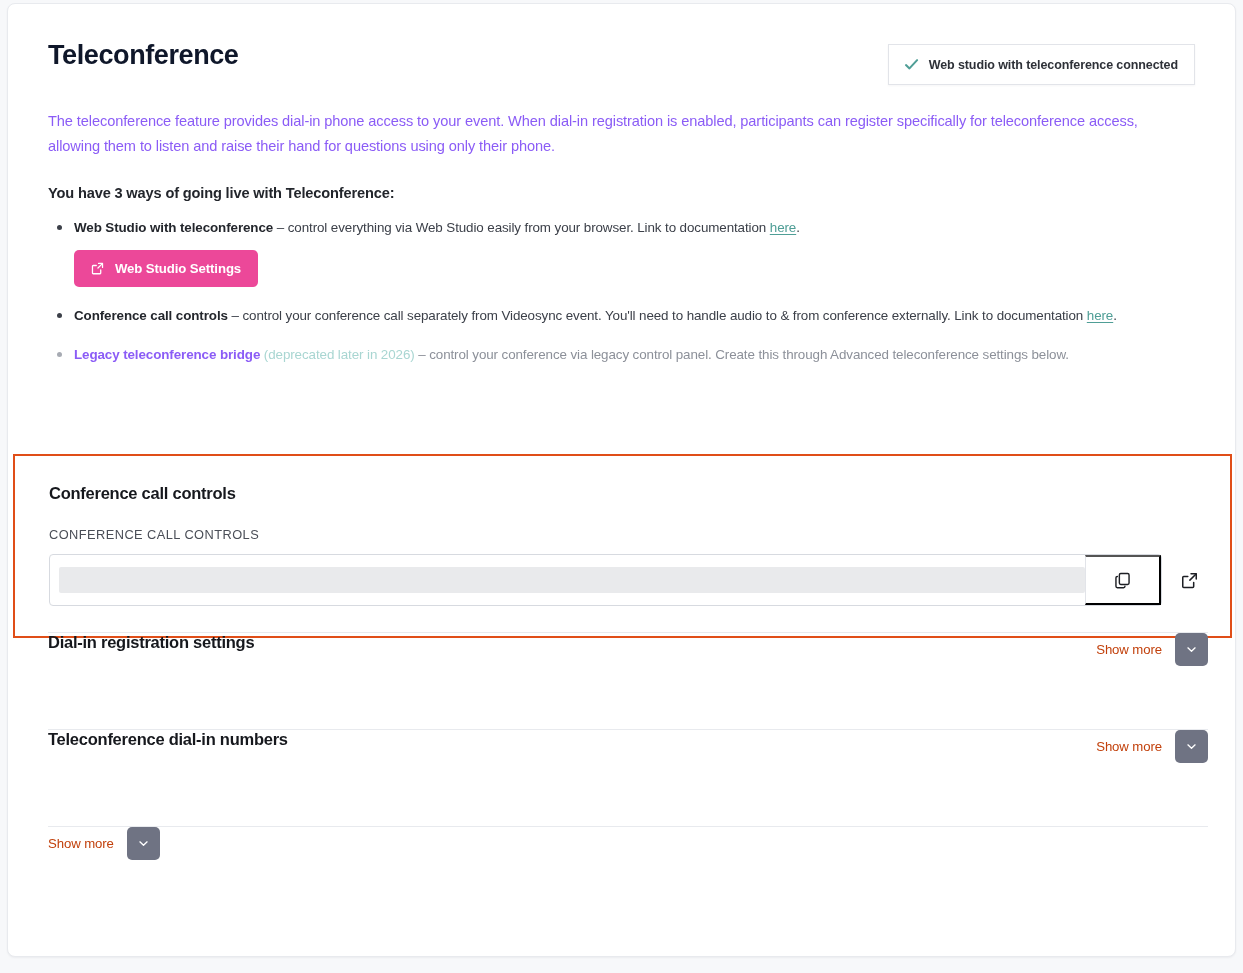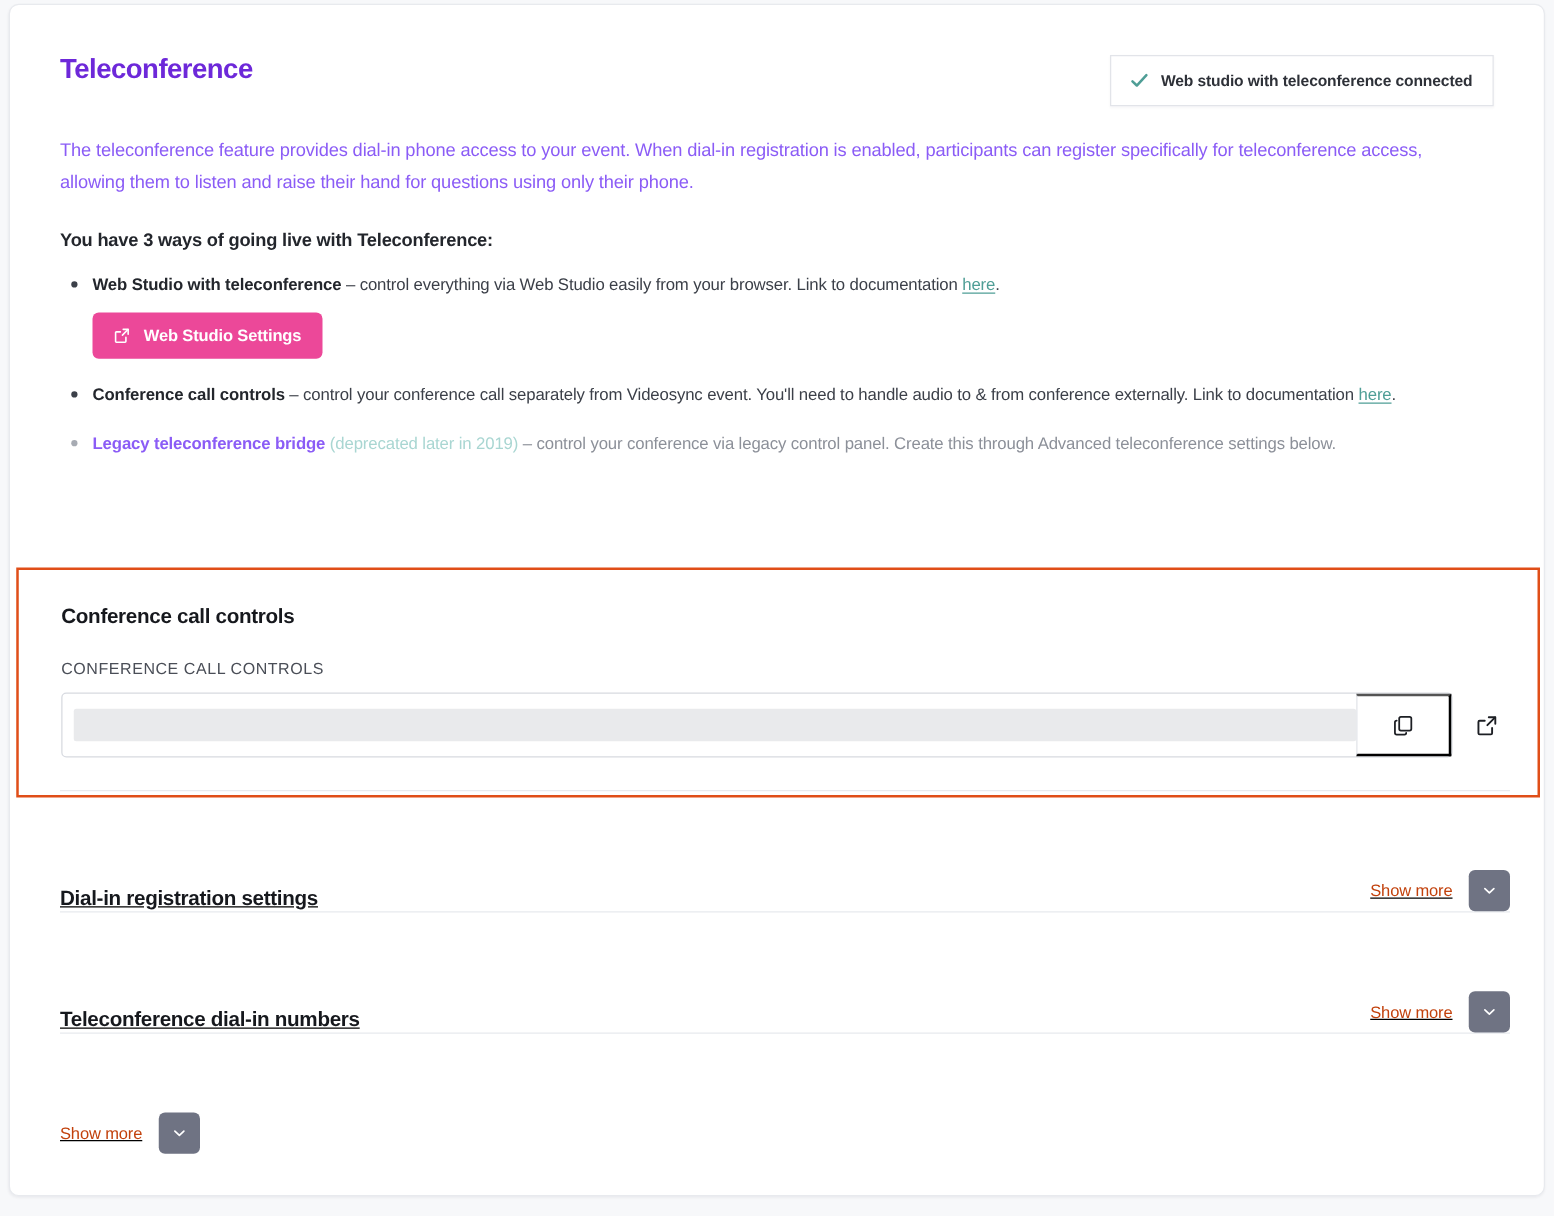--- a/index.html
+++ b/index.html
@@ -37,24 +37,24 @@
   }
 
   
   .header-row {
     display: flex;
     align-items: flex-start;
     justify-content: space-between;
   }
 
   .page-title {
-    font-size: 22px;
+    font-size: 27px;
     font-weight: bold;
     letter-spacing: -0.4px;
-    color: #6d28d9;
+    color: #0f172a;
     line-height: 34px;
   }
 
   .status-badge {
     display: flex;
     align-items: center;
     gap: 9px;
     background: #ffffff;
     border: 1px solid #e2e4e9;
     border-radius: 0;
@@ -218,23 +218,22 @@
   .accordions {
     position: absolute;
     left: 40px;
     top: 628px;
     width: 1160px;
   }
   .acc-row {
     height: 97px;
     border-top: 1px solid #e8eaee;
     display: flex;
-    align-items: flex-end;
+    align-items: flex-start;
     justify-content: space-between;
-    text-decoration: underline;
   }
   .acc-title {
     font-size: 16.5px;
     font-weight: bold;
     color: #16181d;
     letter-spacing: -0.25px;
   }
   .acc-right {
     display: flex;
     align-items: center;
@@ -298,21 +297,21 @@
             </button>
           </div>
         </li>
 
         <li>
           <span class="b-strong">Conference call controls</span><span> – </span><span>control your conference call separately from Videosync event. You'll need to handle audio to &amp; from conference externally. Link to documentation </span><a class="doclink" href="#">here</a><span>.</span>
         </li>
 
         <li class="muted">
           <span class="b-strong">Legacy teleconference bridge</span>
-          <span class="dep">(deprecated later in 2019)</span><span> – </span><span>control your conference via legacy control panel. Create this through Advanced teleconference settings below.</span>
+          <span class="dep">(deprecated later in 2026)</span><span> – </span><span>control your conference via legacy control panel. Create this through Advanced teleconference settings below.</span>
         </li>
 
       </ul>
 
       <div class="highlight-box">
         <div class="section-title">Conference call controls</div>
 
         <div class="field-label">CONFERENCE CALL CONTROLS</div>
 
         <div class="input-row">

